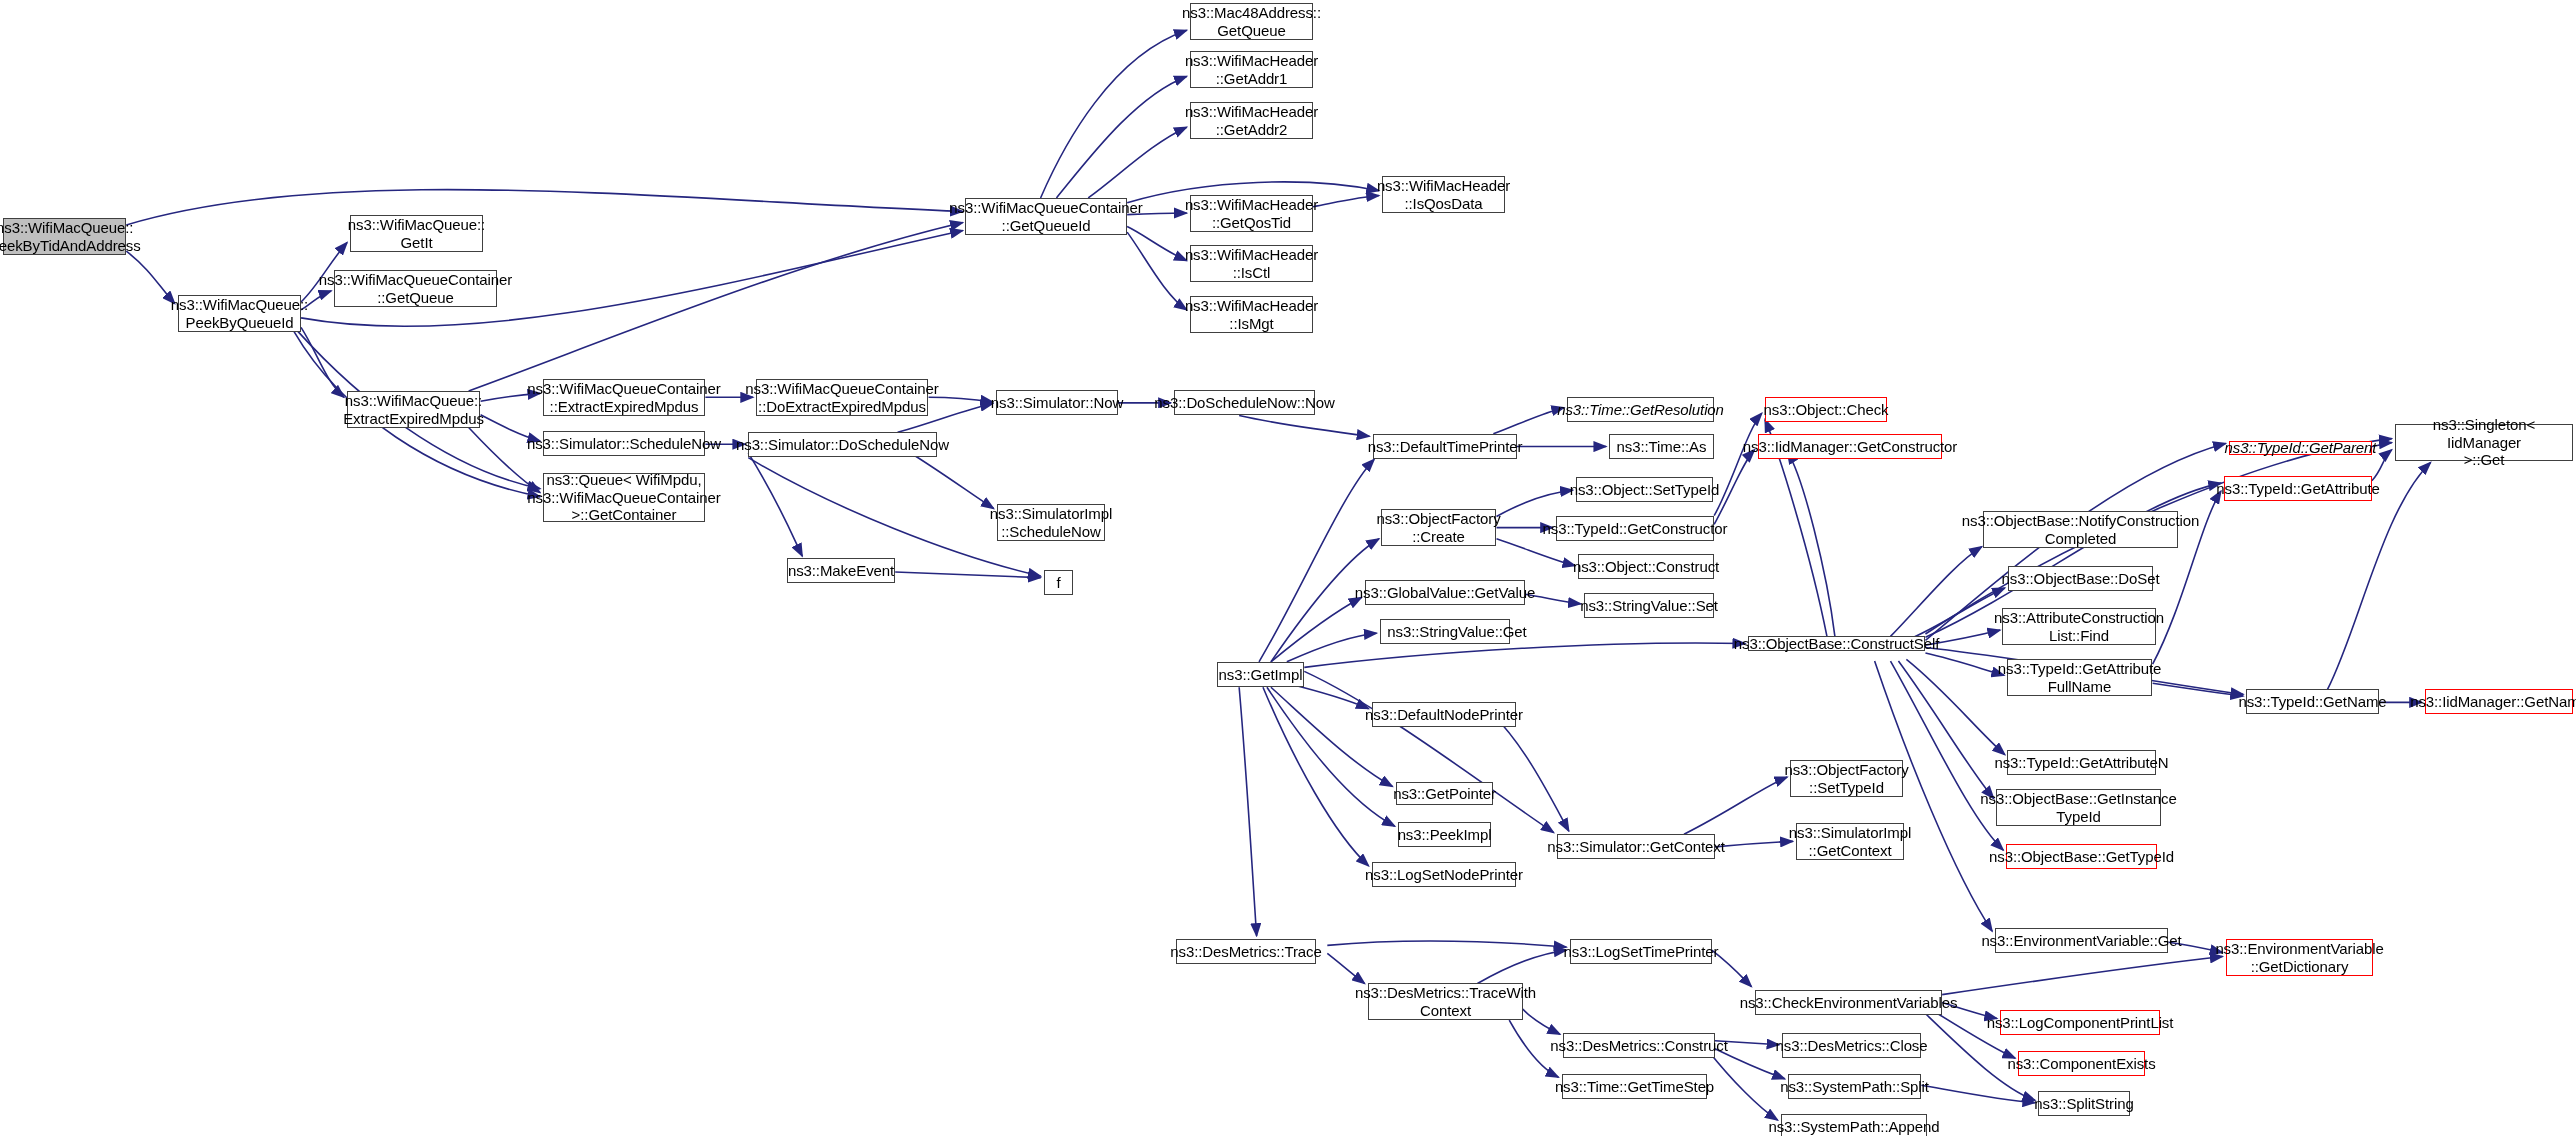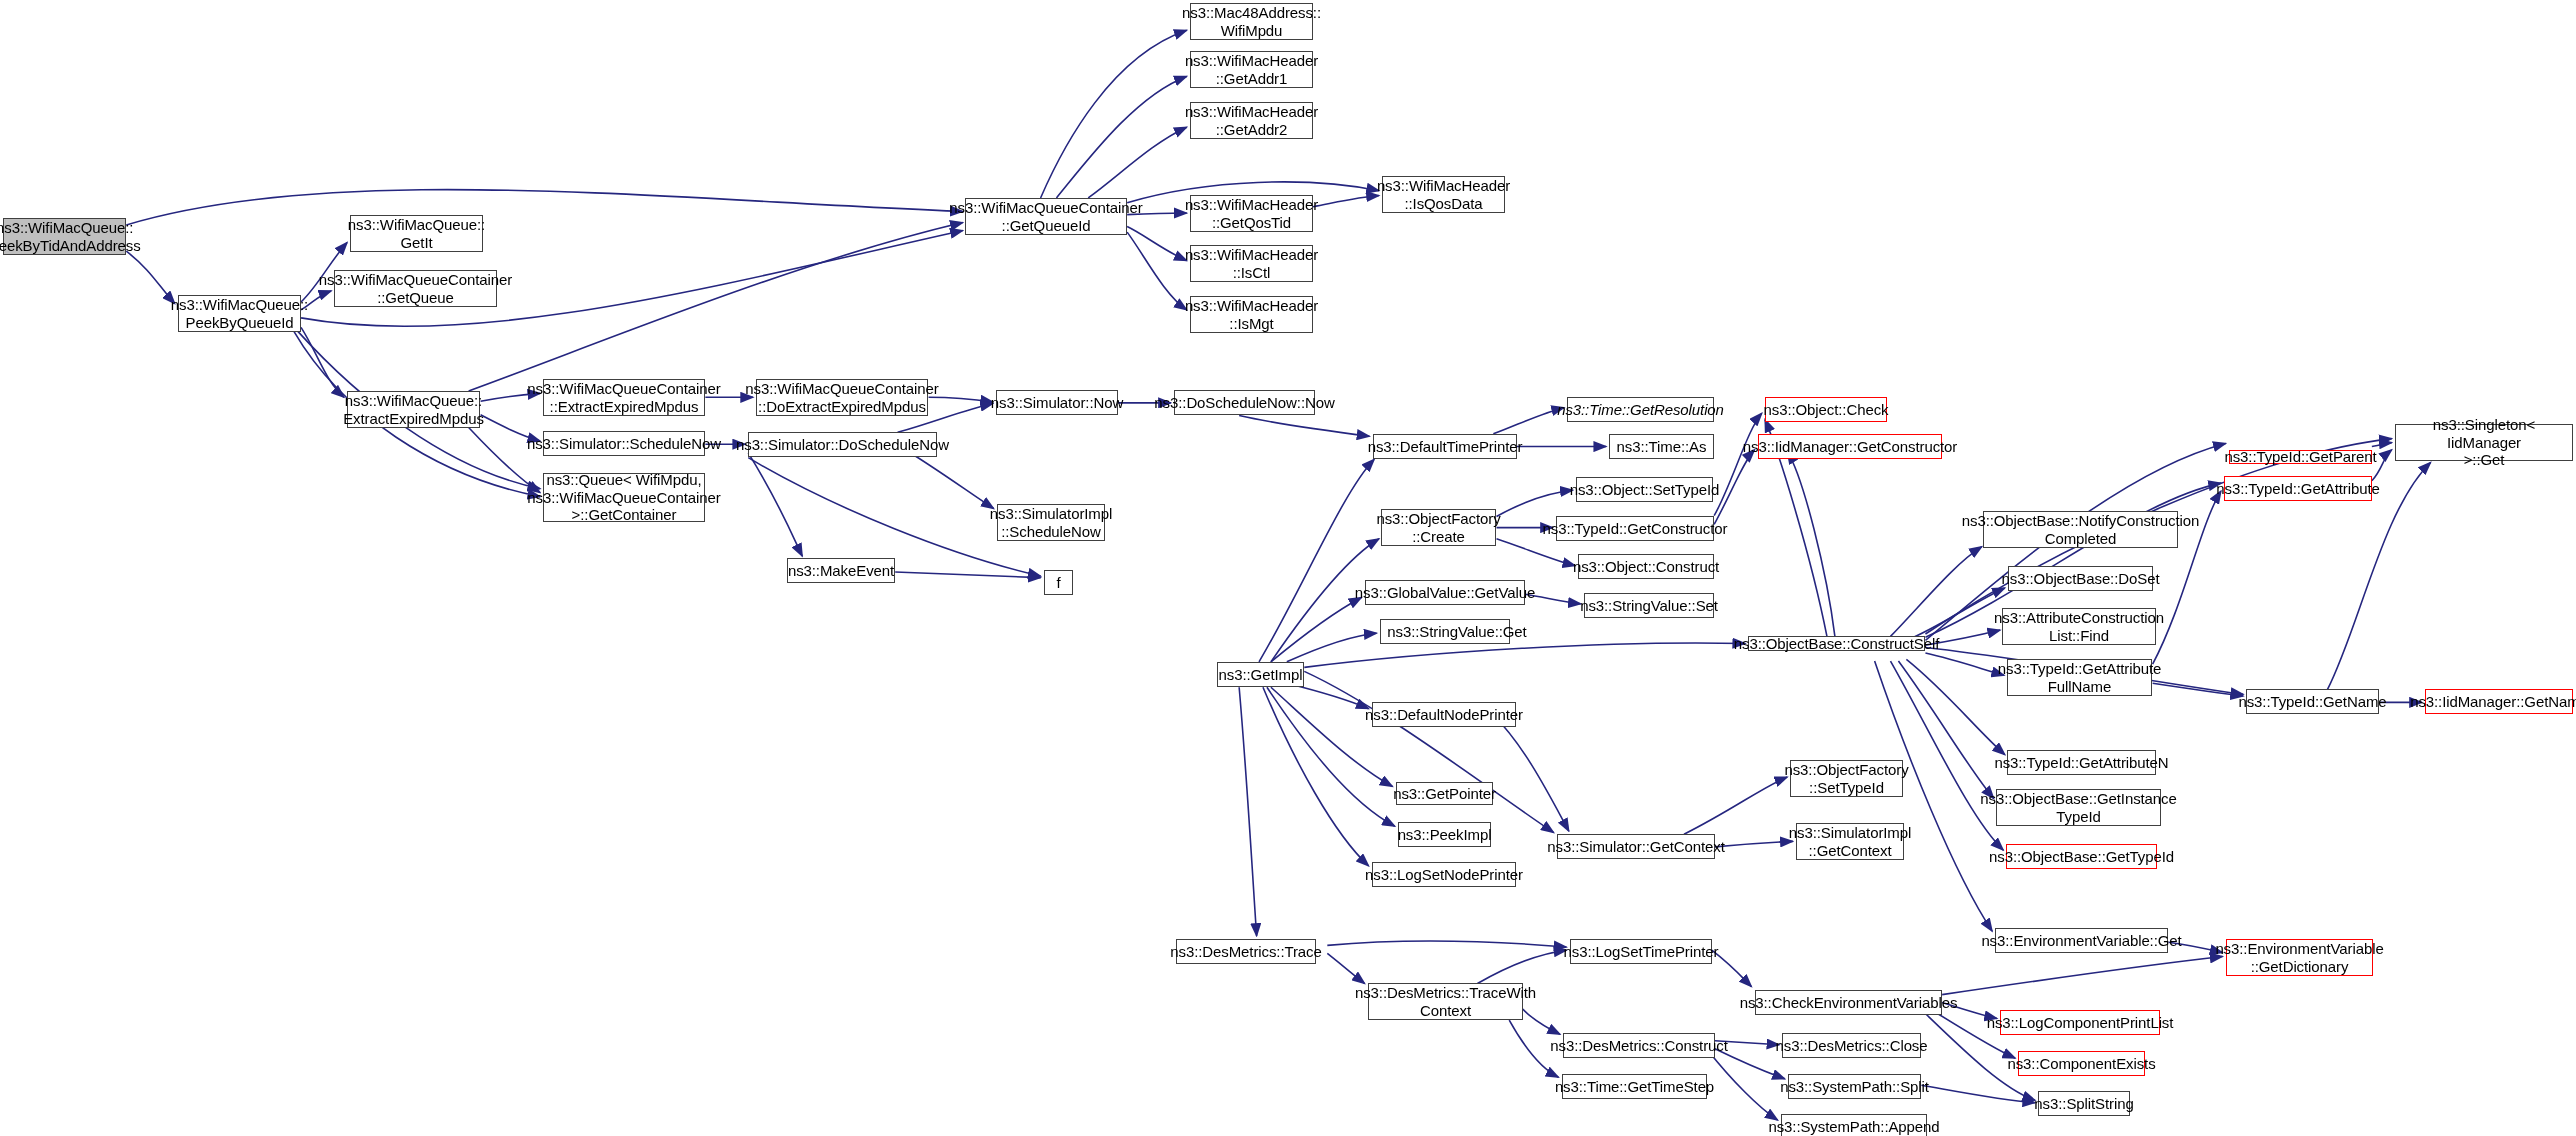--- a/index.html
+++ b/index.html
@@ -151,21 +151,21 @@
       <div class="node" style="left: 756px; top: 379px; width: 172px; height: 37px;">ns3::WifiMacQueueContainer
 ::DoExtractExpiredMpdus</div>
       <div class="node" style="left: 748px; top: 432px; width: 189px; height: 25.4px;">ns3::Simulator::DoScheduleNow</div>
       <div class="node" style="left: 787px; top: 558px; width: 108px; height: 25.4px;">ns3::MakeEvent</div>
       <div class="node" style="left: 997px; top: 504px; width: 108px; height: 37px;">ns3::SimulatorImpl
 ::ScheduleNow</div>
       <div class="node" style="left: 1044px; top: 570px; width: 29px; height: 25.4px;">f</div>
       <div class="node" style="left: 965px; top: 198px; width: 162px; height: 37px;">ns3::WifiMacQueueContainer
 ::GetQueueId</div>
       <div class="node" style="left: 1190px; top: 3.2px; width: 123px; height: 37px;">ns3::Mac48Address::
-WifiMpdu</div>
+GetQueue</div>
       <div class="node" style="left: 1190px; top: 51px; width: 123px; height: 37px;">ns3::WifiMacHeader
 ::GetAddr1</div>
       <div class="node" style="left: 1190px; top: 102px; width: 123px; height: 37px;">ns3::WifiMacHeader
 ::GetAddr2</div>
       <div class="node" style="left: 1190px; top: 195px; width: 123px; height: 37px;">ns3::WifiMacHeader
 ::GetQosTid</div>
       <div class="node" style="left: 1190px; top: 245px; width: 123px; height: 37px;">ns3::WifiMacHeader
 ::IsCtl</div>
       <div class="node" style="left: 1190px; top: 296px; width: 123px; height: 37px;">ns3::WifiMacHeader
 ::IsMgt</div>
@@ -206,21 +206,21 @@
 FullName</div>
       <div class="node" style="left: 2007px; top: 750px; width: 149px; height: 25.4px;">ns3::TypeId::GetAttributeN</div>
       <div class="node" style="left: 1996px; top: 789px; width: 165px; height: 37px;">ns3::ObjectBase::GetInstance
 TypeId</div>
       <div class="node redbox" style="left: 2006px; top: 844px; width: 151px; height: 25.4px;">ns3::ObjectBase::GetTypeId</div>
       <div class="node" style="left: 1995px; top: 928px; width: 173px; height: 25.4px;">ns3::EnvironmentVariable::Get</div>
       <div class="node redbox" style="left: 2226px; top: 939px; width: 147px; height: 37px;">ns3::EnvironmentVariable
 ::GetDictionary</div>
       <div class="node" style="left: 2246px; top: 689px; width: 133px; height: 25.4px;">ns3::TypeId::GetName</div>
       <div class="node redbox" style="left: 2425px; top: 689px; width: 148px; height: 25.4px;">ns3::IidManager::GetName</div>
-      <div class="node redbox" style="left: 2229px; top: 450px; width: 143px; height: 14px;">ns3::TypeId::GetParent</div>
+      <div class="node redbox" style="left: 2229px; top: 441px; width: 143px; height: 14px; font-style: italic;">ns3::TypeId::GetParent</div>
       <div class="node redbox" style="left: 2224px; top: 476px; width: 148px; height: 25.4px;">ns3::TypeId::GetAttribute</div>
       <div class="node" style="left: 2395px; top: 424px; width: 178px; height: 37px;">ns3::Singleton&lt; IidManager
 &gt;::Get</div>
       <div class="node" style="left: 1176px; top: 939px; width: 140px; height: 25.4px;">ns3::DesMetrics::Trace</div>
       <div class="node" style="left: 1368px; top: 983px; width: 155px; height: 37px;">ns3::DesMetrics::TraceWith
 Context</div>
       <div class="node" style="left: 1570px; top: 939px; width: 142px; height: 25.4px;">ns3::LogSetTimePrinter</div>
       <div class="node" style="left: 1563px; top: 1033px; width: 152px; height: 25.4px;">ns3::DesMetrics::Construct</div>
       <div class="node" style="left: 1562px; top: 1074px; width: 145px; height: 25.4px;">ns3::Time::GetTimeStep</div>
       <div class="node" style="left: 1755px; top: 990px; width: 187px; height: 25.4px;">ns3::CheckEnvironmentVariables</div>

